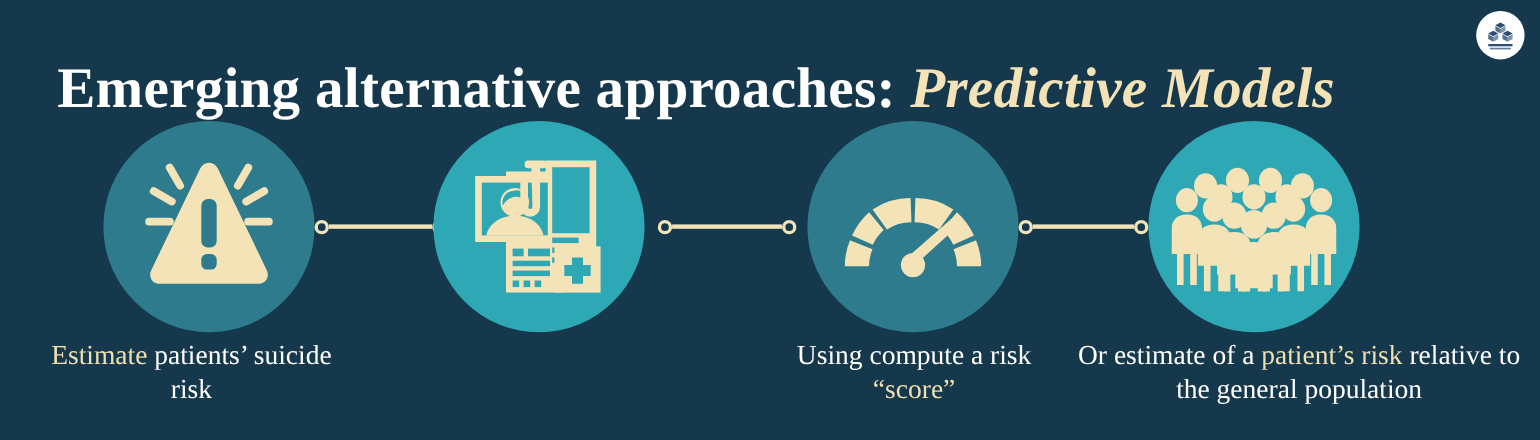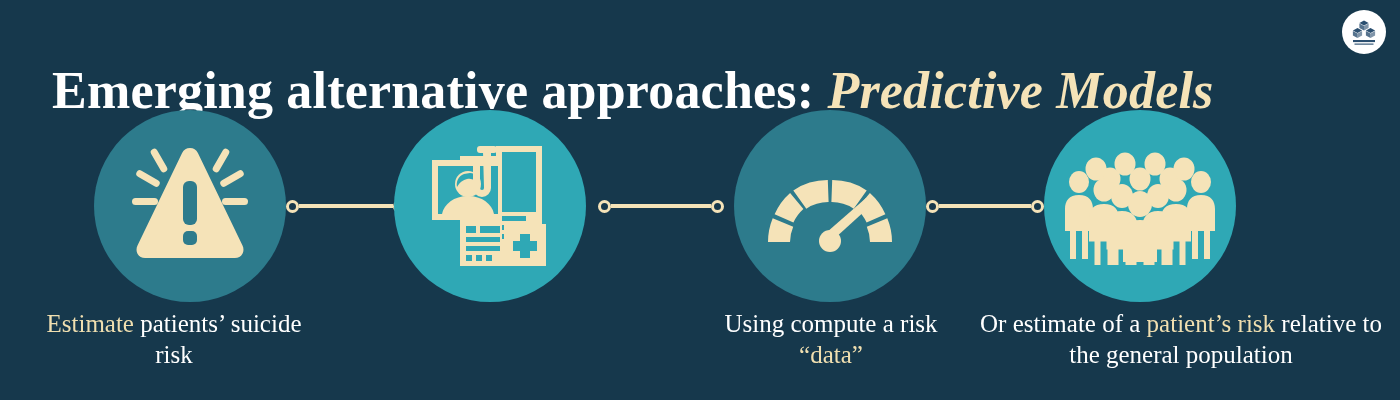--- a/index.html
+++ b/index.html
@@ -17,21 +17,21 @@
     width: 1400px;
     height: 400px;
     background: #16384c;
     overflow: hidden;
   }
 
   
   #title {
     position: absolute;
     left: 52px;
-    top: 24px;
+    top: 14px;
     width: 1290px;
     font-size: 52px;
     line-height: 64px;
     color: #ffffff;
     white-space: nowrap;
     letter-spacing: 0.2px;
   }
   #title .accent {
     color: #f5e3b8;
     font-weight: bold;
@@ -305,20 +305,20 @@
     </div>
 
   </div>
 
   <div class="caption" style="left:44px; width:260px;">
     <span class="accent">Estimate</span><span> patients’ suicide risk</span>
   </div>
 
 
   <div class="caption" style="left:722px; width:218px;">
-    <span>Using compute a risk </span><span class="accent">“data”</span>
+    <span>Using compute a risk </span><span class="accent">“score”</span>
   </div>
 
   <div class="caption" style="left:940px; width:410px;margin-left:36px;">
     <span>Or estimate of a </span><span class="accent">patient’s risk</span><span> relative to the general population</span>
   </div>
 
 </div>
 
 </body></html>

